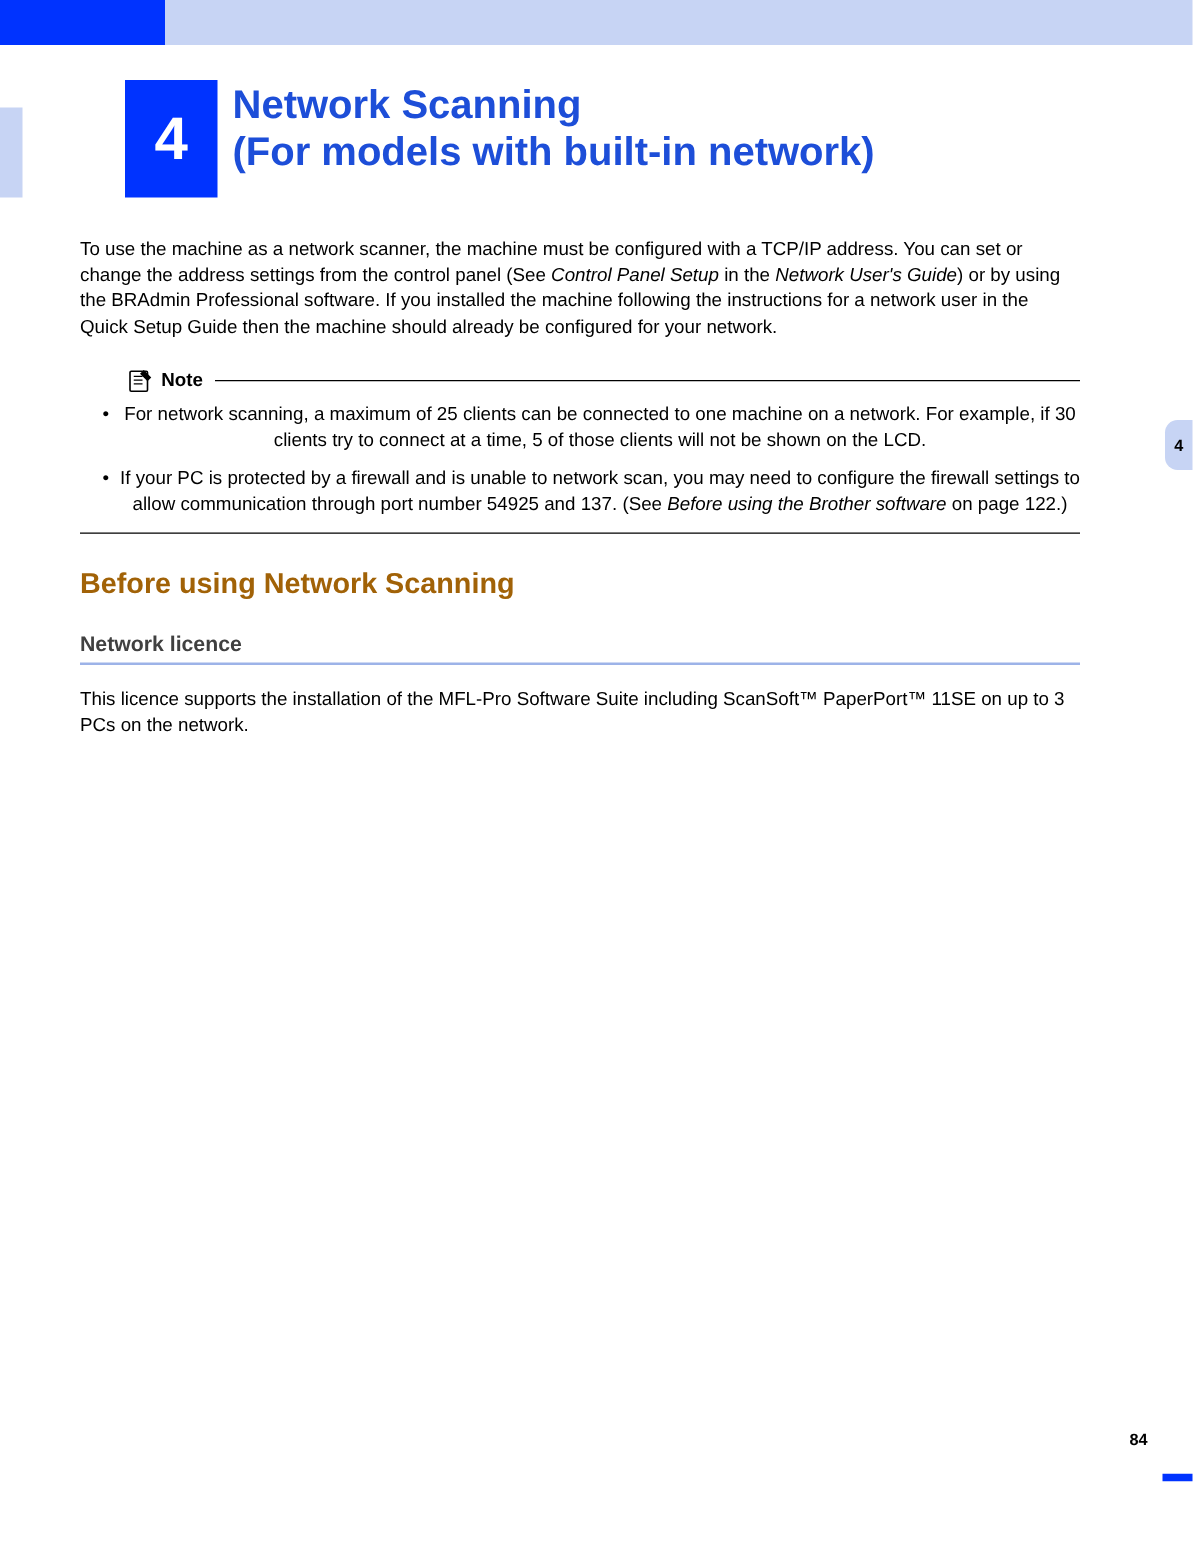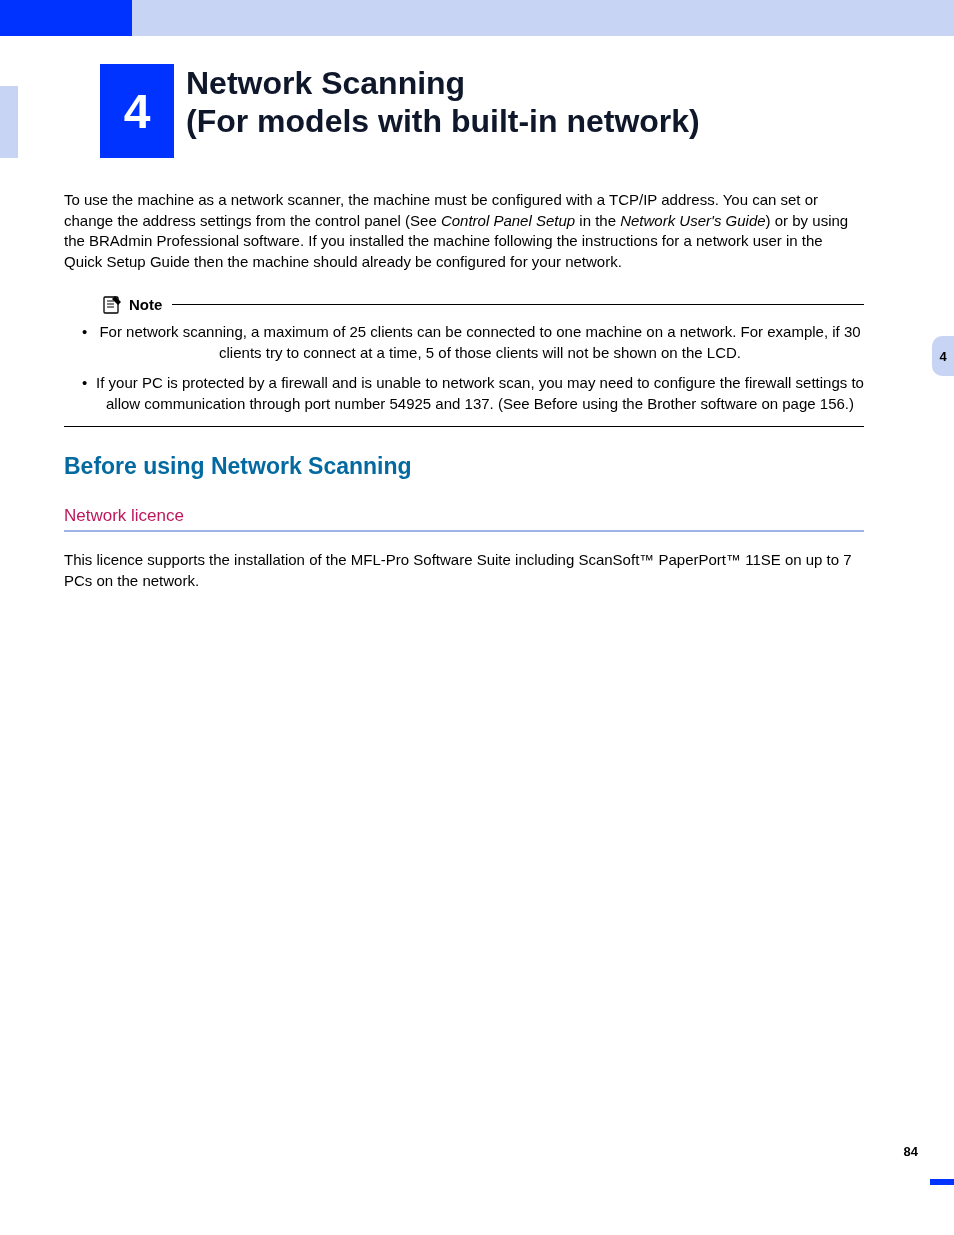--- a/index.html
+++ b/index.html
@@ -60,21 +60,21 @@
       align-items: center;
       justify-content: center;
     }
     .chapter-title {
       position: absolute;
       left: 186px;
       top: 64px;
       font-size: 32px;
       font-weight: bold;
       line-height: 1.2;
-      color: #0f172a;
+      color: #1d4ed8;
     }
     .content {
       position: absolute;
       left: 64px;
       top: 190px;
       width: 800px;
     }
     .intro-para {
       font-size: 15px;
       line-height: 1.37;
@@ -121,40 +121,41 @@
       padding-left: 14px;
       text-align: center;
     }
     .note-list li::before {
       content: "•";
       position: absolute;
       left: 0;
       top: 0;
     }
     .note-list .italic {
+      font-style: italic;
     }
     .note-bottom-line {
       height: 1px;
       background: #000;
       margin-top: 12px;
     }
     .section-h2 {
       font-size: 23px;
       font-weight: bold;
       margin-top: 26px;
       margin-bottom: 26px;
-      color: #0369a1;
+      color: #a16207;
     }
     .section-h3-wrap {
       margin-bottom: 18px;
     }
     .section-h3 {
       font-size: 17px;
-      font-weight: normal;
-      color: #be185d;
+      font-weight: bold;
+      color: #404040;
       padding-bottom: 4px;
     }
     .section-h3-line {
       height: 2px;
       background: #9db3e8;
       width: 100%;
     }
     .body-para {
       font-size: 15px;
       line-height: 1.37;
@@ -228,34 +229,34 @@
         </svg>
       </span>
       <span class="note-label">Note</span>
       <span class="note-line"></span>
     </div>
     <ul class="note-list">
       <li>
         <span>For network scanning, a maximum of 25 clients can be connected to one machine on a network. For example, if 30 clients try to connect at a time, 5 of those clients will not be shown on the LCD.</span>
       </li>
       <li>
-        <span>If your PC is protected by a firewall and is unable to network scan, you may need to configure the firewall settings to allow communication through port number 54925 and 137. (See </span><span class="italic">Before using the Brother software</span><span> on page 156.)</span>
+        <span>If your PC is protected by a firewall and is unable to network scan, you may need to configure the firewall settings to allow communication through port number 54925 and 137. (See </span><span class="italic">Before using the Brother software</span><span> on page 122.)</span>
       </li>
     </ul>
     <div class="note-bottom-line"></div>
   </div>
 
   <h2 class="section-h2">Before using Network Scanning</h2>
 
   <div class="section-h3-wrap">
     <div class="section-h3">Network licence</div>
     <div class="section-h3-line"></div>
   </div>
 
-  <p class="body-para">This licence supports the installation of the MFL-Pro Software Suite including ScanSoft™ PaperPort™ 11SE on up to 7 PCs on the network.</p>
+  <p class="body-para">This licence supports the installation of the MFL-Pro Software Suite including ScanSoft™ PaperPort™ 11SE on up to 3 PCs on the network.</p>
 
 </div>
 
 <div class="side-tab">
   <span>4</span>
 </div>
 
 <div class="page-footer">84</div>
 <div class="footer-bar"></div>
 

